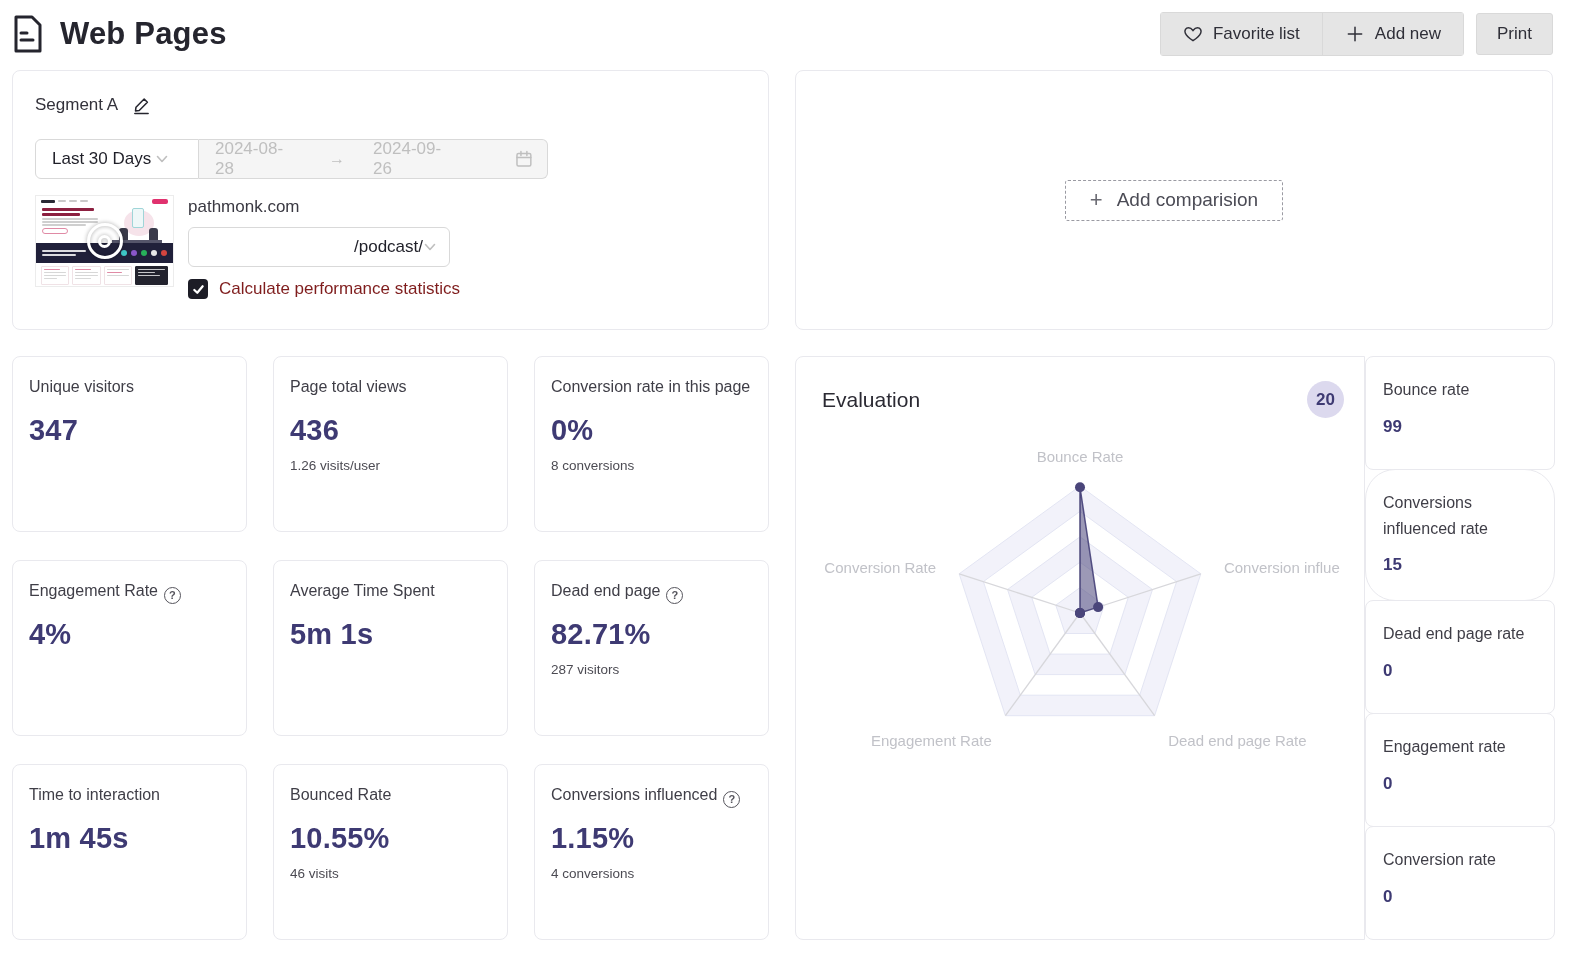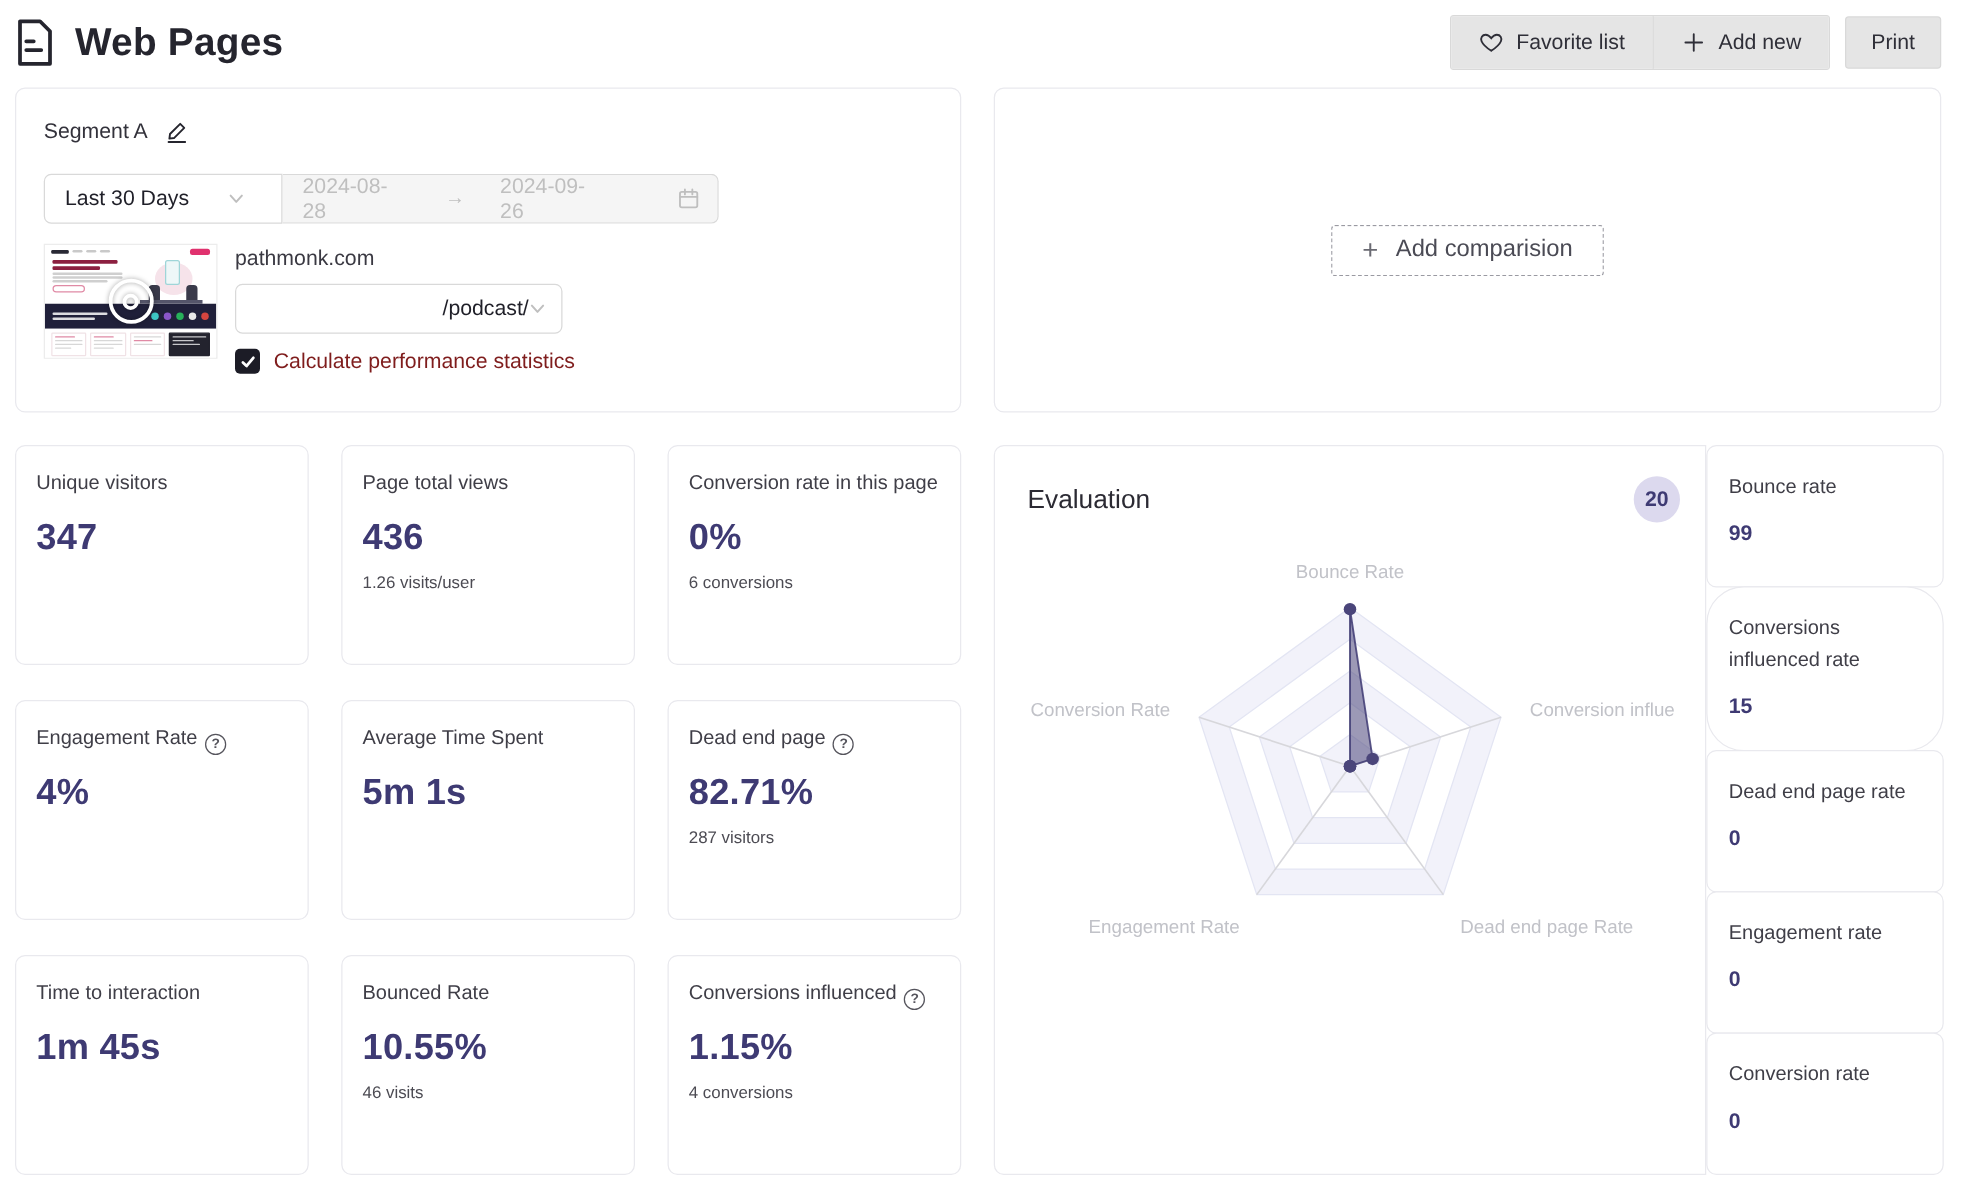--- a/index.html
+++ b/index.html
@@ -25,21 +25,21 @@
 
   .top-row { display:flex; gap:26px; }
   .seg-card { width:757px; height:260px; padding:24px 22px; }
   .cmp-card { flex:1; height:260px; display:flex; align-items:center; justify-content:center; }
 
   .seg-title-row { display:flex; align-items:center; gap:14px; margin-bottom:24px; }
   .seg-title { font-size:17px; color:#33323b; }
   .icon-edit { width:19px; height:19px; cursor:pointer; }
 
   .range-row { display:flex; margin-bottom:16px; }
-  .preset-select { display:flex; align-items:center; justify-content:space-between; width:191px; height:40px;
+  .preset-select { display:flex; align-items:center; justify-content:space-between; width:164px; height:40px;
     border:1px solid #d9d9d9; border-radius:6px 0 0 6px; background:#fff; padding:0 29px 0 16px;
     font-size:17px; color:#1f1f28; cursor:pointer; position:relative; z-index:1; }
   .date-range { display:flex; align-items:center; width:349px; height:40px; border:1px solid #d9d9d9;
     border-left:none; border-radius:0 6px 6px 0; background:#f5f5f5; color:#bfbfbf;
     font-size:17px; padding:0 14px 0 16px; gap:28px; }
   .date-range .arrow { font-size:16px; }
   .date-range .spacer { flex:1; }
   .icon-chevron { width:14px; height:14px; }
   .icon-cal { width:18px; height:18px; }
 
@@ -289,21 +289,21 @@
 
   </div>
         <div class="card m-card">
     <div class="m-label"><span>Page total views</span></div>
     <div class="m-value">436</div>
     <div class="m-sub">1.26 visits/user</div>
   </div>
         <div class="card m-card">
     <div class="m-label"><span>Conversion rate in this page</span></div>
     <div class="m-value">0%</div>
-    <div class="m-sub">6 conversions</div>
+    <div class="m-sub">8 conversions</div>
   </div>
         <div class="card m-card">
     <div class="m-label"><span>Engagement Rate</span><span class="qicon">?</span></div>
     <div class="m-value">4%</div>
 
   </div>
         <div class="card m-card">
     <div class="m-label"><span>Average Time Spent</span></div>
     <div class="m-value">5m 1s</div>
 

